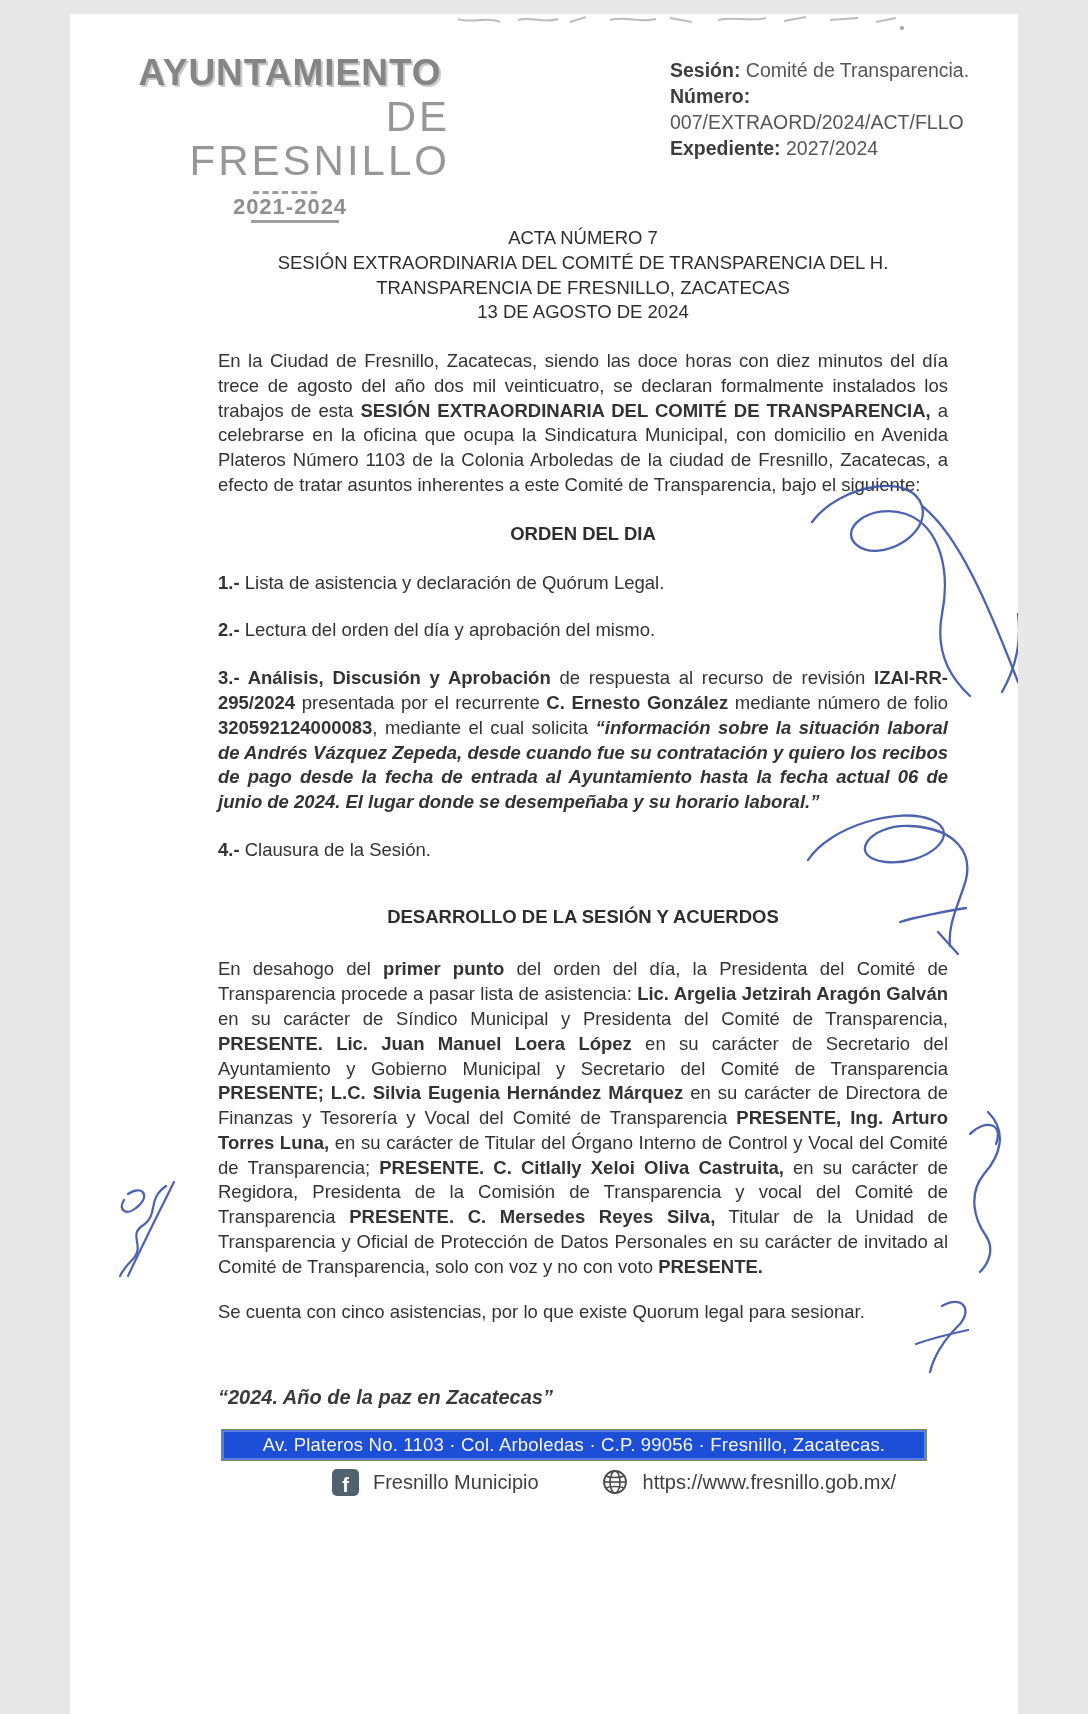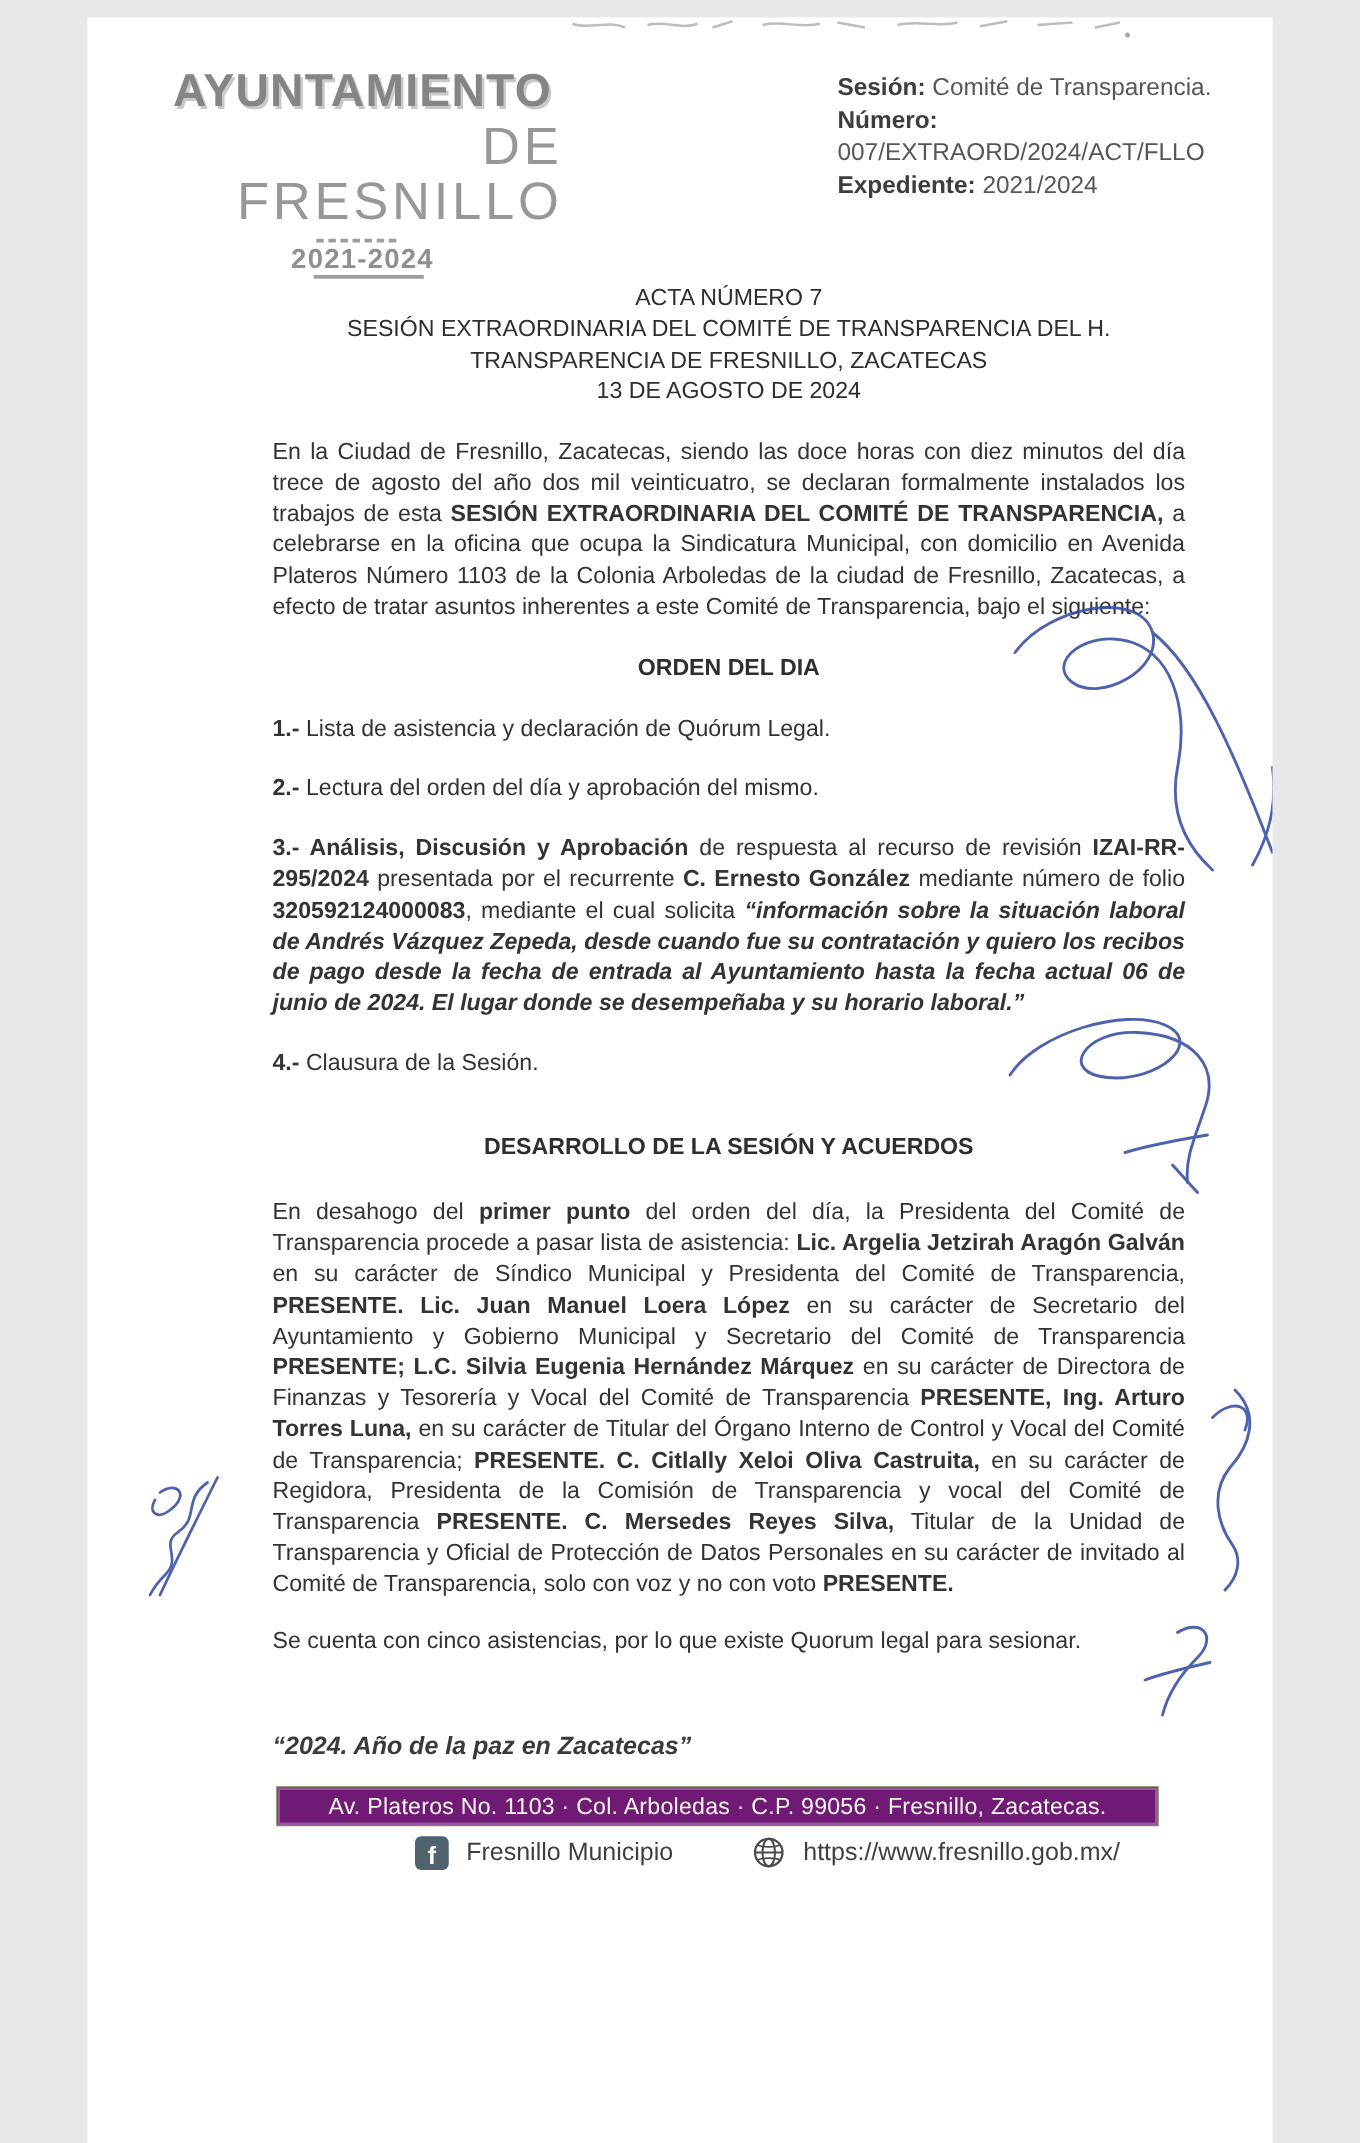--- a/index.html
+++ b/index.html
@@ -46,21 +46,21 @@
   .quorum-line{text-align:left;}
 
   
   .slogan{
     position:absolute;top:1372px;left:148px;width:730px;
     text-align:left;font-weight:bold;font-style:italic;
     font-size:20px;color:#3a3a3a;
   }
   .address-bar{
     position:absolute;top:1416px;left:152px;width:704px;height:30px;
-    background:#701a75;color:#f7f7ee;
+    background:#1d4ed8;color:#f7f7ee;
     box-shadow:inset 0 0 0 2px rgba(255,255,255,.28), 0 0 0 1px #7a874f;
     display:flex;align-items:center;justify-content:center;
     font-size:18.5px;letter-spacing:.2px;
   }
   .social-row{
     position:absolute;top:1454px;left:0;width:1088px;
     display:flex;align-items:center;justify-content:center;gap:14px;
     font-size:20px;color:#3f3f3f;
   }
   .social-gap{width:34px;}
@@ -94,21 +94,21 @@
     <div>
       <span class="lbl">Sesión:</span><span> Comité de Transparencia.</span>
     </div>
     <div>
       <span class="lbl">Número:</span>
     </div>
     <div>
       <span>007/EXTRAORD/2024/ACT/FLLO</span>
     </div>
     <div>
-      <span class="lbl">Expediente:</span><span> 2021/2024</span>
+      <span class="lbl">Expediente:</span><span> 2027/2024</span>
     </div>
   </div>
 
   <div class="main-text">
 
     <div class="title-block">
       <div>ACTA NÚMERO 7</div>
       <div>SESIÓN EXTRAORDINARIA DEL COMITÉ DE TRANSPARENCIA DEL H.</div>
       <div>TRANSPARENCIA DE FRESNILLO, ZACATECAS</div>
       <div>13 DE AGOSTO DE 2024</div>

